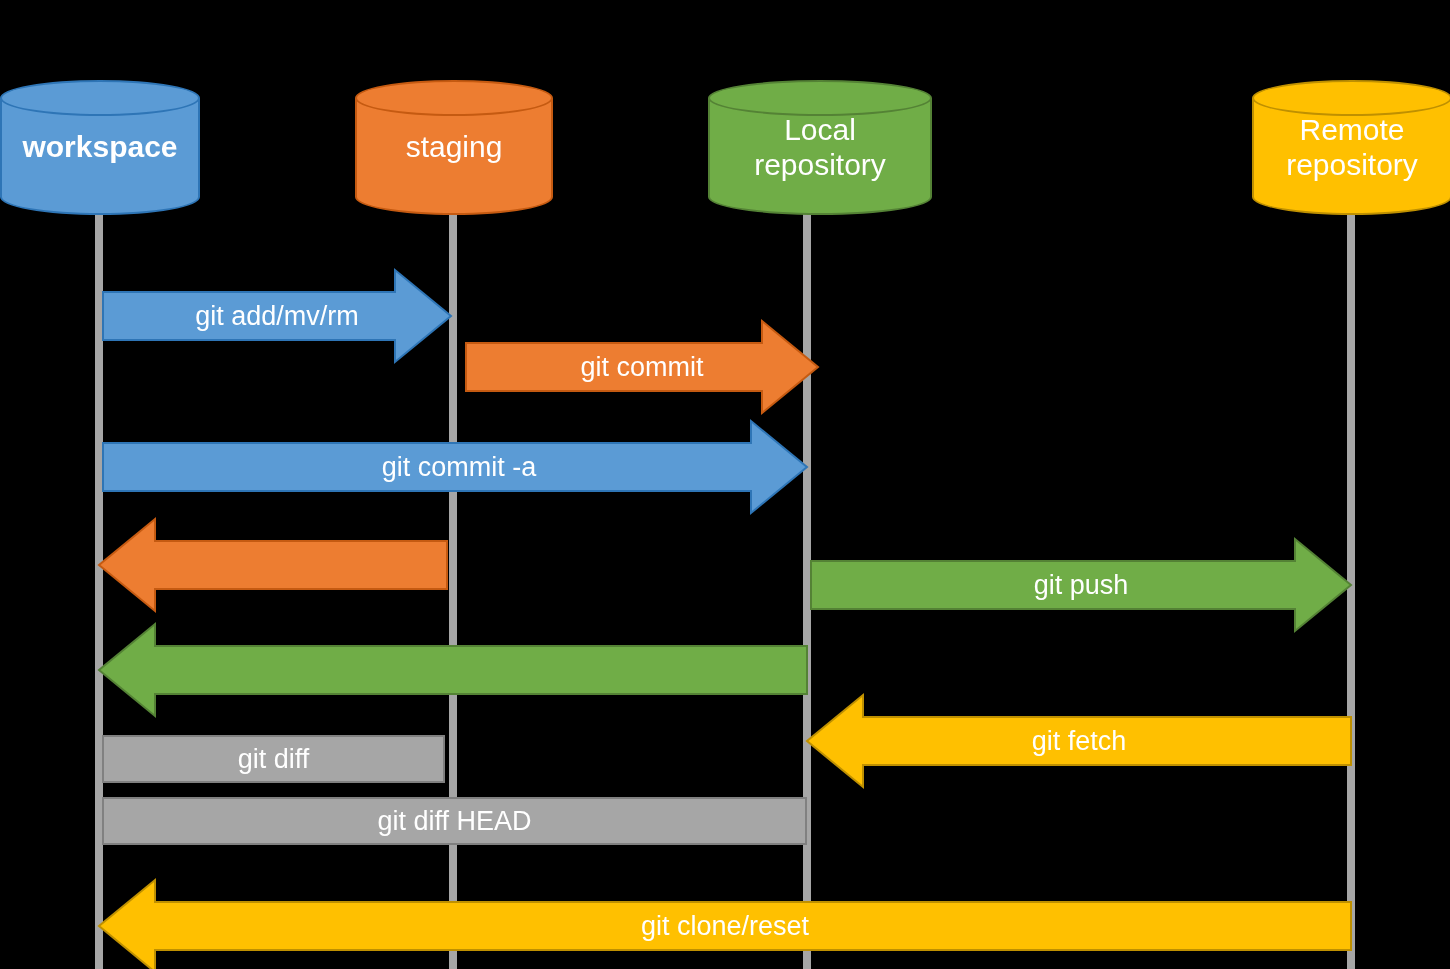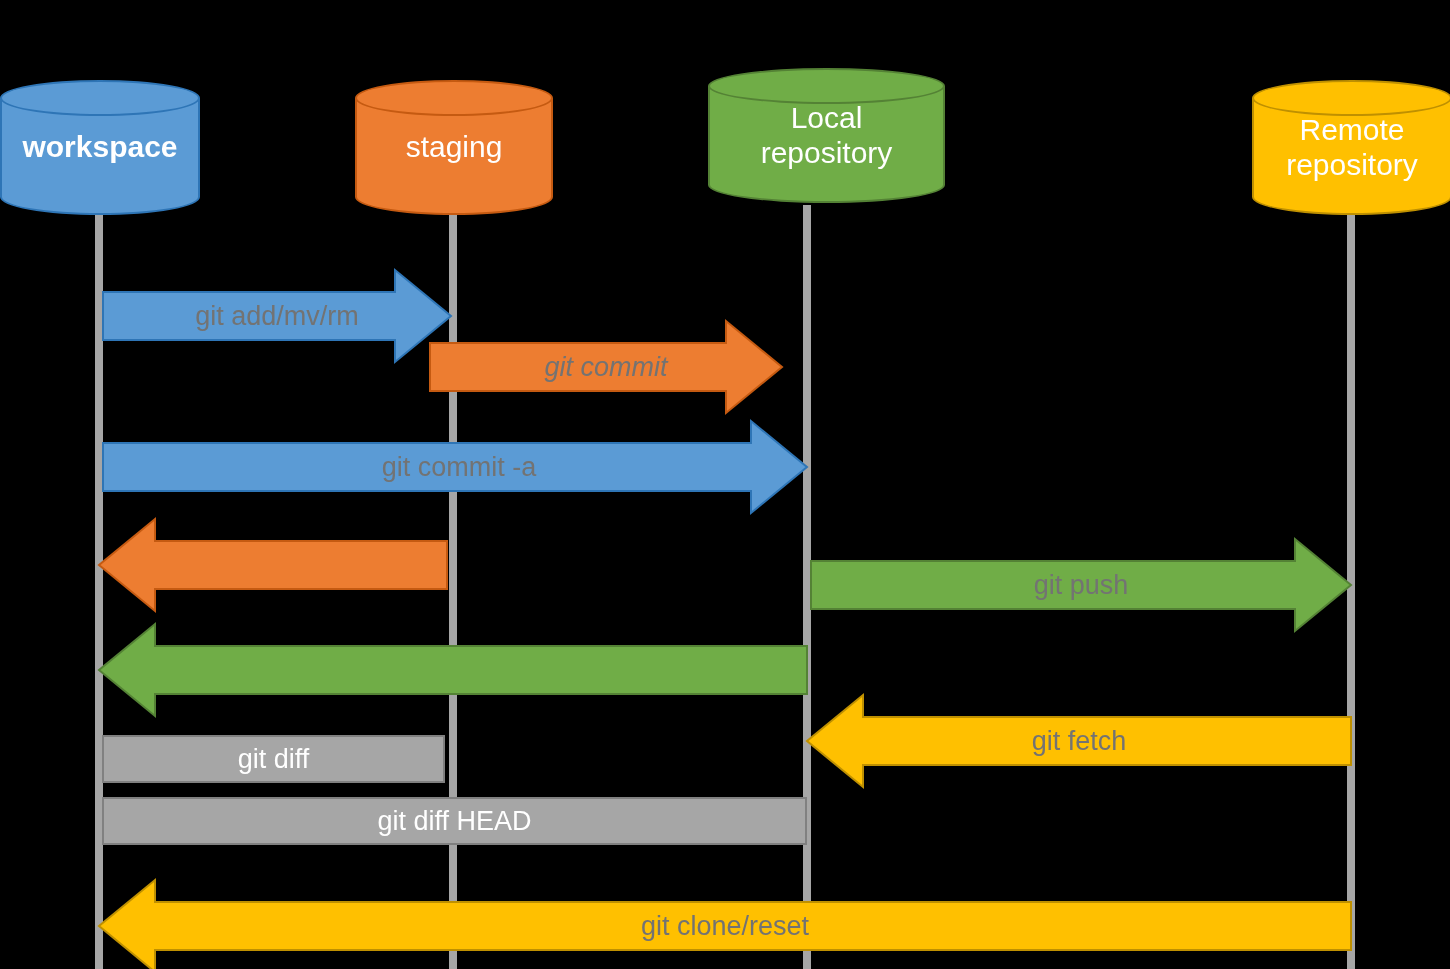--- a/index.html
+++ b/index.html
@@ -15,21 +15,21 @@
             justify-content:center;text-align:center;color:#fff;font-size:30px;line-height:1.15;
             z-index:5;white-space:pre-line;}
 
   
   .line{position:absolute;width:8px;background:#a6a6a6;}
 
   
   .arrow{position:absolute;}
   .arrow svg{display:block;overflow:visible;}
   .arrow .txt{position:absolute;left:0;right:0;display:flex;align-items:center;
-              justify-content:center;color:#737373;font-size:27px;z-index:4;pointer-events:none;}
+              justify-content:center;color:#ffffff;font-size:27px;z-index:4;pointer-events:none;}
 
   
   .bar{position:absolute;display:flex;align-items:center;justify-content:center;
        color:#fff;font-size:27px;box-sizing:border-box;}
 </style>
 </head>
 <body>
 
 <div id="stage">
   <div id="lifelines-layer">
@@ -38,21 +38,21 @@
       <div class="line" style="left: 803px; top: 205px; height: 764px;"></div>
       <div class="line" style="left: 1347px; top: 205px; height: 764px;"></div>
     </div>
   <div id="arrows-layer">
       <div class="arrow" style="left: 103px; top: 270px; width: 348px; height: 92px;">
         <svg width="348" height="92" viewBox="0 0 348 92">
           <polygon points="0,22 292,22 292,0 348,46 292,92 292,70 0,70" fill="#5B9BD5" stroke="#2E75B6" stroke-width="2" stroke-linejoin="miter"></polygon>
         </svg>
         <div class="txt" style="top: 22px; height: 48px;">git add/mv/rm</div>
       </div>
-      <div class="arrow" style="left: 430px; top: 321px; width: 352px; height: 92px; font-style: italic;">
+      <div class="arrow" style="left: 466px; top: 321px; width: 352px; height: 92px;">
         <svg width="352" height="92" viewBox="0 0 352 92">
           <polygon points="0,22 296,22 296,0 352,46 296,92 296,70 0,70" fill="#ED7D31" stroke="#C55A11" stroke-width="2" stroke-linejoin="miter"></polygon>
         </svg>
         <div class="txt" style="top: 22px; height: 48px;">git commit</div>
       </div>
       <div class="arrow" style="left: 103px; top: 421px; width: 704px; height: 92px;">
         <svg width="704" height="92" viewBox="0 0 704 92">
           <polygon points="0,22 648,22 648,0 704,46 648,92 648,70 0,70" fill="#5B9BD5" stroke="#2E75B6" stroke-width="2" stroke-linejoin="miter"></polygon>
         </svg>
         <div class="txt" style="top: 22px; height: 48px; margin-left: 8px;">git commit -a</div>
@@ -96,21 +96,21 @@
         <div class="body" style="background: rgb(91, 155, 213); border-left: 2px solid rgb(46, 117, 182); border-right: 2px solid rgb(46, 117, 182); box-sizing: border-box;"></div>
         <div class="top" style="background: rgb(91, 155, 213); border: 2px solid rgb(46, 117, 182); box-sizing: border-box;"></div>
         <div class="lbl">workspace</div>
       </div>
       <div class="cyl" style="left: 355px; top: 80px; width: 198px; height: 135px;">
         <div class="bot" style="background: rgb(237, 125, 49); border: 2px solid rgb(197, 90, 17); box-sizing: border-box;"></div>
         <div class="body" style="background: rgb(237, 125, 49); border-left: 2px solid rgb(197, 90, 17); border-right: 2px solid rgb(197, 90, 17); box-sizing: border-box;"></div>
         <div class="top" style="background: rgb(237, 125, 49); border: 2px solid rgb(197, 90, 17); box-sizing: border-box;"></div>
         <div class="lbl">staging</div>
       </div>
-      <div class="cyl" style="left: 708px; top: 68px; width: 224px; height: 135px; padding-left: 13px;">
+      <div class="cyl" style="left: 708px; top: 80px; width: 224px; height: 135px;">
         <div class="bot" style="background: rgb(112, 173, 71); border: 2px solid rgb(84, 130, 53); box-sizing: border-box;"></div>
         <div class="body" style="background: rgb(112, 173, 71); border-left: 2px solid rgb(84, 130, 53); border-right: 2px solid rgb(84, 130, 53); box-sizing: border-box;"></div>
         <div class="top" style="background: rgb(112, 173, 71); border: 2px solid rgb(84, 130, 53); box-sizing: border-box;"></div>
         <div class="lbl">Local
 repository</div>
       </div>
       <div class="cyl" style="left: 1252px; top: 80px; width: 200px; height: 135px;">
         <div class="bot" style="background: rgb(255, 192, 0); border: 2px solid rgb(191, 144, 0); box-sizing: border-box;"></div>
         <div class="body" style="background: rgb(255, 192, 0); border-left: 2px solid rgb(191, 144, 0); border-right: 2px solid rgb(191, 144, 0); box-sizing: border-box;"></div>
         <div class="top" style="background: rgb(255, 192, 0); border: 2px solid rgb(191, 144, 0); box-sizing: border-box;"></div>

